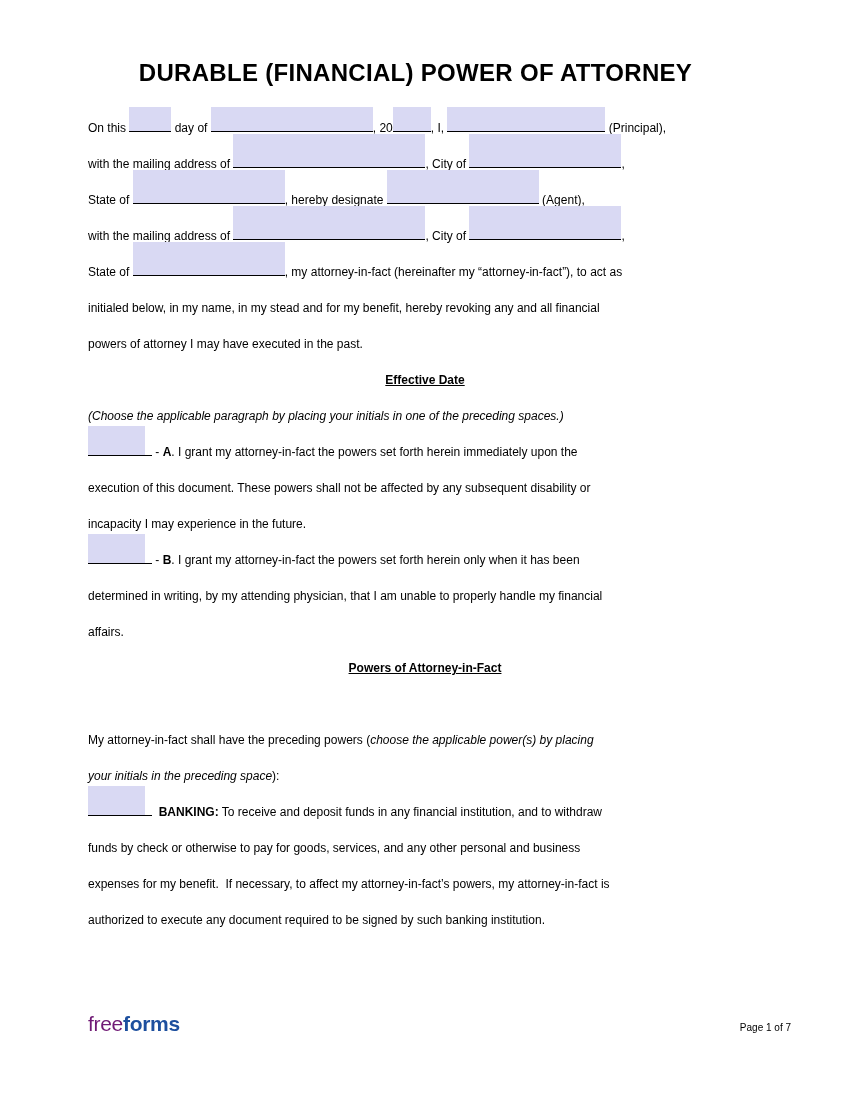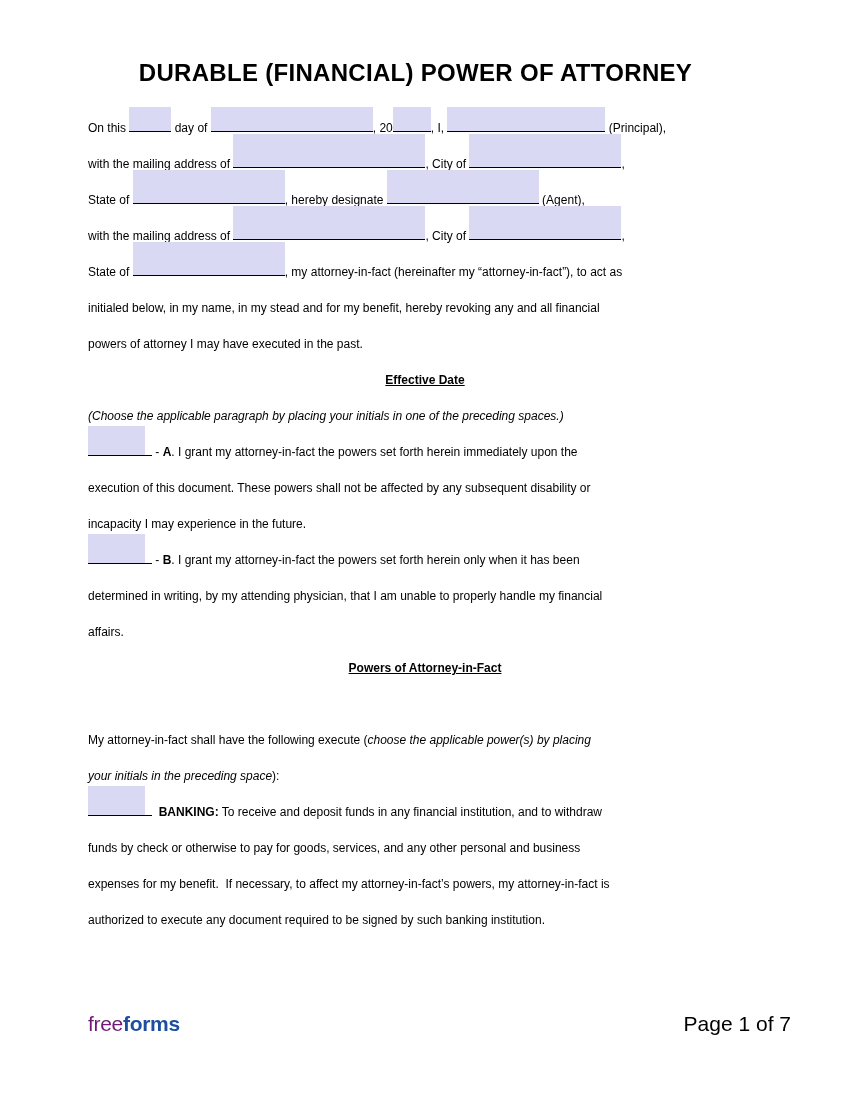--- a/index.html
+++ b/index.html
@@ -55,34 +55,34 @@
     left: 88px;
     right: 40px;
     top: 1012px;
     display: flex;
     justify-content: space-between;
     align-items: baseline;
   }
   .logo { font-size: 21px; letter-spacing: -0.3px; }
   .logo .free { color: #701a75; }
   .logo .forms { color: #1d4f9e; font-weight: bold; }
-  .page-num { font-size: 21px; }
+  .page-num { font-size: 10px; }
 </style>
 </head>
 <body>
 
 <div class="page">
   <div class="doc-title">DURABLE (FINANCIAL) POWER OF ATTORNEY</div>
   <div class="doc-body">
       <div class="para"><span>On this </span><span class="blank" style="width: 42px;"><span class="hl" style="height: 24px;"></span></span><span> day of </span><span class="blank" style="width: 162px;"><span class="hl" style="height: 24px;"></span></span><span>, 20</span><span class="blank" style="width: 38px;"><span class="hl" style="height: 24px;"></span></span><span>, I, </span><span class="blank" style="width: 158px;"><span class="hl" style="height: 24px;"></span></span><span> (Principal),</span><br><span>with the mailing address of </span><span class="blank" style="width: 192px;"><span class="hl" style="height: 33px;"></span></span><span>, City of </span><span class="blank" style="width: 152px;"><span class="hl" style="height: 33px;"></span></span><span>,</span><br><span>State of </span><span class="blank" style="width: 152px;"><span class="hl" style="height: 33px;"></span></span><span>, hereby designate </span><span class="blank" style="width: 152px;"><span class="hl" style="height: 33px;"></span></span><span> (Agent),</span><br><span>with the mailing address of </span><span class="blank" style="width: 192px;"><span class="hl" style="height: 33px;"></span></span><span>, City of </span><span class="blank" style="width: 152px;"><span class="hl" style="height: 33px;"></span></span><span>,</span><br><span>State of </span><span class="blank" style="width: 152px;"><span class="hl" style="height: 33px;"></span></span><span>, my attorney-in-fact (hereinafter my “attorney-in-fact”), to act as</span><br><span>initialed below, in my name, in my stead and for my benefit, hereby revoking any and all financial</span><br><span>powers of attorney I may have executed in the past.</span></div>
       <div class="heading"><span class="heading-text">Effective Date</span></div>
       <div class="para"><span class="i">(Choose the applicable paragraph by placing your initials in one of the preceding spaces.)</span></div>
       <div class="para"><span class="blank inset" style="width: 64px;"><span class="hl" style="height: 29px;"></span></span><span> - </span><span class="b">A</span><span>. I grant my attorney-in-fact the powers set forth herein immediately upon the</span><br><span>execution of this document. These powers shall not be affected by any subsequent disability or</span><br><span>incapacity I may experience in the future.</span></div>
       <div class="para"><span class="blank inset" style="width: 64px;"><span class="hl" style="height: 29px;"></span></span><span> - </span><span class="b">B</span><span>. I grant my attorney-in-fact the powers set forth herein only when it has been</span><br><span>determined in writing, by my attending physician, that I am unable to properly handle my financial</span><br><span>affairs.</span></div>
       <div class="heading"><span class="heading-text">Powers of Attorney-in-Fact</span></div>
-      <div class="para"><br><span>My attorney-in-fact shall have the following execute (</span><span class="i">choose the applicable power(s) by placing</span><br><span class="i">your initials in the preceding space</span><span>):</span></div>
+      <div class="para"><br><span>My attorney-in-fact shall have the preceding powers (</span><span class="i">choose the applicable power(s) by placing</span><br><span class="i">your initials in the preceding space</span><span>):</span></div>
       <div class="para"><span class="blank inset" style="width: 64px;"><span class="hl" style="height: 29px;"></span></span><span>&nbsp; </span><span class="b">BANKING:</span><span> To receive and deposit funds in any financial institution, and to withdraw</span><br><span>funds by check or otherwise to pay for goods, services, and any other personal and business</span><br><span>expenses for my benefit.&nbsp; If necessary, to affect my attorney-in-fact’s powers, my attorney-in-fact is</span><br><span>authorized to execute any document required to be signed by such banking institution.</span></div>
     </div>
   <div class="footer">
     <div class="logo"><span class="free">free</span><span class="forms">forms</span></div>
     <div class="page-num">Page 1 of 7</div>
   </div>
 </div>
 
 </body></html>

